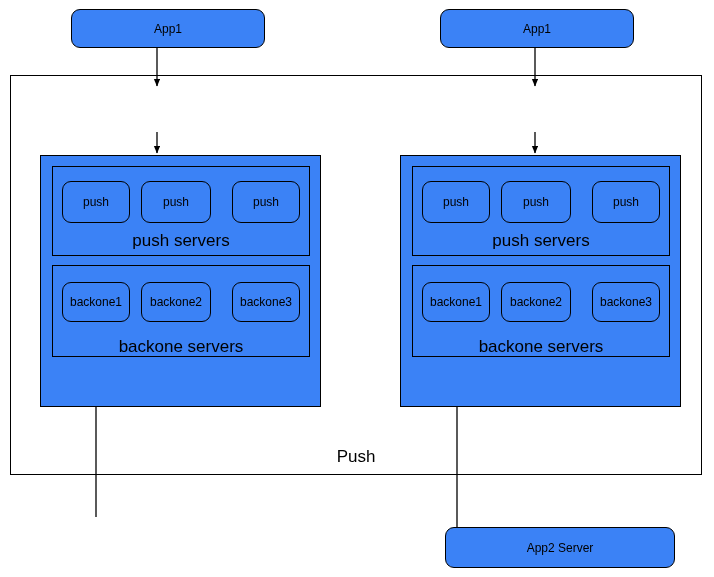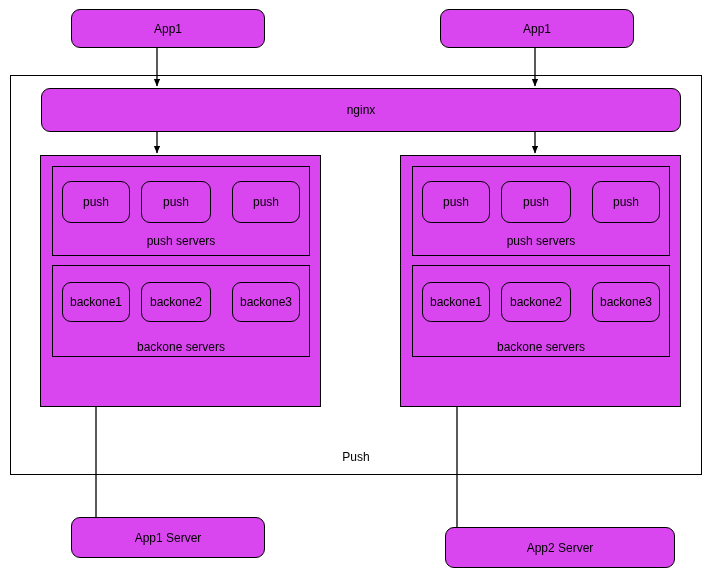--- a/index.html
+++ b/index.html
@@ -20,21 +20,21 @@
     left: 0;
     top: 0;
     width: 714px;
     height: 577px;
     pointer-events: none;
   }
   .box {
     position: absolute;
     box-sizing: border-box;
     border: 1.3px solid #000000;
-    background: #d946ef;
+    background: #3b82f6;
     color: #000000;
   }
   .rounded {
     border-radius: 9px;
   }
   .node-label {
     position: absolute;
     left: 0;
     right: 0;
     top: 50%;
@@ -43,21 +43,21 @@
     font-size: 12px;
     line-height: 14px;
     color: #000000;
     white-space: nowrap;
   }
   .group-label {
     position: absolute;
     left: 0;
     right: 0;
     text-align: center;
-    font-size: 12px;
+    font-size: 17px;
     line-height: 14px;
     color: #000000;
     white-space: nowrap;
   }
   .zone {
     background: transparent;
   }
 </style>
 </head>
 <body>
@@ -85,23 +85,20 @@
   <div class="box zone" id="push-zone" style="left: 10px; top: 75px; width: 692px; height: 400px;"></div>
   <div class="group-label" id="push-zone-label" style="left: 10px; width: 692px; top: 450px;">Push</div>
 
   <div class="box rounded" id="client-0" style="left: 71px; top: 9px; width: 194px; height: 39px;">
     <span class="node-label">App1</span>
   </div>
   <div class="box rounded" id="client-1" style="left: 440px; top: 9px; width: 194px; height: 39px;">
     <span class="node-label">App1</span>
   </div>
 
-  <div class="box rounded" id="gateway" style="left: 41px; top: 88px; width: 640px; height: 44px;">
-    <span class="node-label">nginx</span>
-  </div>
 
   <div class="box" id="cluster-0" style="left: 40px; top: 155px; width: 281px; height: 252px;"></div>
 
   <div class="box" id="cluster-0-push" style="left: 52px; top: 166px; width: 258px; height: 90px;"></div>
   <div class="group-label" id="cluster-0-push-label" style="left: 52px; width: 258px; top: 234px;">push servers</div>
   <div class="box rounded" id="c0-p0" style="left: 62px; top: 181px; width: 68px; height: 42px;">
     <span class="node-label">push</span>
   </div>
   <div class="box rounded" id="c0-p1" style="left: 141px; top: 181px; width: 70px; height: 42px;">
     <span class="node-label">push</span>
@@ -141,20 +138,17 @@
   <div class="box rounded" id="c1-b0" style="left: 422px; top: 282px; width: 68px; height: 40px;">
     <span class="node-label">backone1</span>
   </div>
   <div class="box rounded" id="c1-b1" style="left: 501px; top: 282px; width: 70px; height: 40px;">
     <span class="node-label">backone2</span>
   </div>
   <div class="box rounded" id="c1-b2" style="left: 592px; top: 282px; width: 68px; height: 40px;">
     <span class="node-label">backone3</span>
   </div>
 
-  <div class="box rounded" id="srv-0" style="left: 71px; top: 517px; width: 194px; height: 41px;">
-    <span class="node-label">App1 Server</span>
-  </div>
   <div class="box rounded" id="srv-1" style="left: 445px; top: 527px; width: 230px; height: 41px;">
     <span class="node-label">App2 Server</span>
   </div>
 
 </div>
 
 </body></html>

